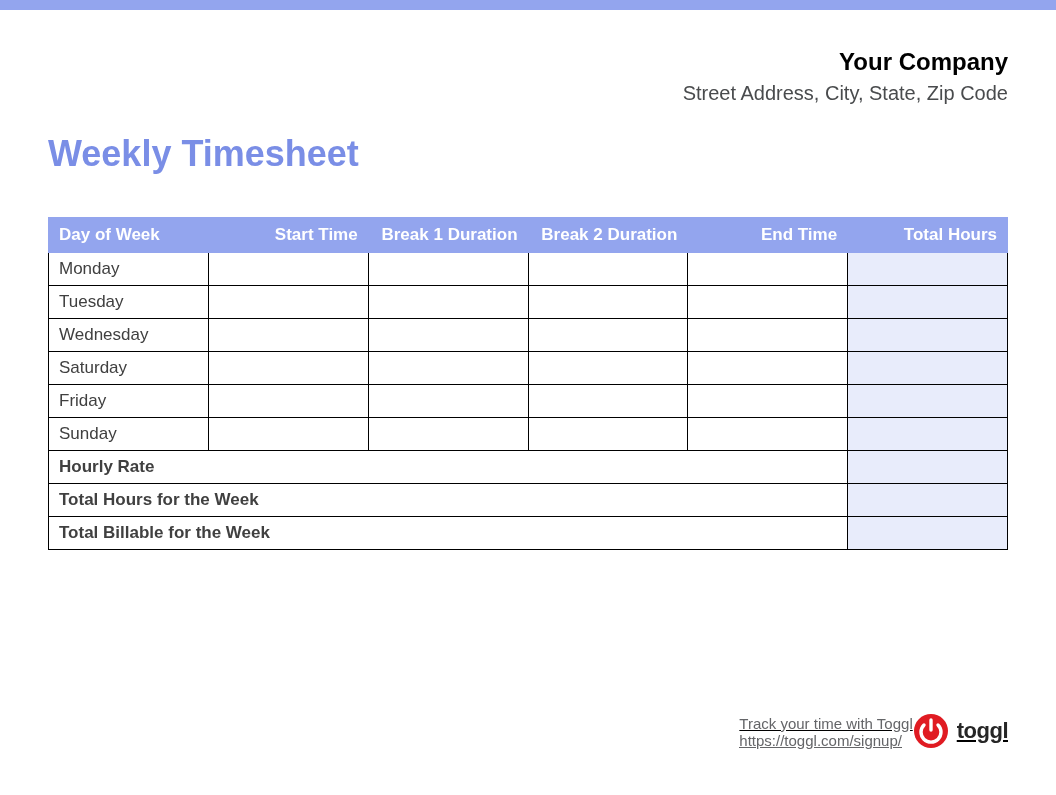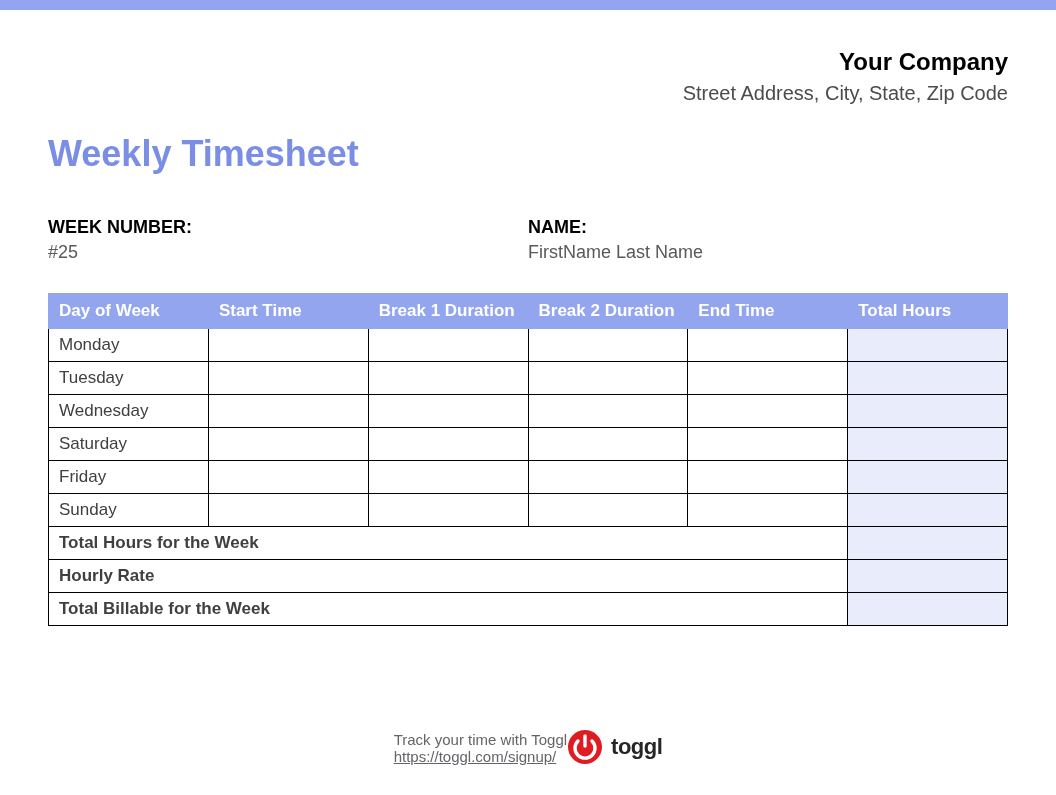--- a/index.html
+++ b/index.html
@@ -59,21 +59,21 @@
     width: 100%;
     border-collapse: collapse;
     font-size: 17px;
   }
   table.timesheet th {
     background: #93a5ee;
     color: #fff;
     font-weight: 600;
     padding: 7px 10px;
     border: 1px solid #93a5ee;
-    text-align: left;
+    text-align: right;
   }
   table.timesheet th.day-col {
     text-align: left;
     width: 160px;
   }
   table.timesheet th.start-col,
   table.timesheet th.end-col,
   table.timesheet th.total-col,
   table.timesheet th.b1-col,
   table.timesheet th.b2-col { width: 160px; }
@@ -89,24 +89,25 @@
     background: #e8ecfb;
   }
   table.timesheet td.summary-label {
     font-weight: 700;
     text-align: left;
   }
   .footer {
     position: absolute;
     left: 48px;
     right: 48px;
-    bottom: 30px;
+    bottom: 46px;
     display: flex;
     align-items: flex-end;
-    justify-content: center;
+    justify-content: flex-end;
+    text-decoration: underline;
   }
   .footer-left {
     font-size: 15px;
     color: #646568;
   }
   .footer-link {
     color: #646568;
     text-decoration: underline;
     cursor: pointer;
   }
@@ -130,30 +131,20 @@
 
 <div class="page">
 
   <div class="company-block">
     <div class="company-name">Your Company</div>
     <div class="company-addr">Street Address, City, State, Zip Code</div>
   </div>
 
   <div class="title">Weekly Timesheet</div>
 
-  <div class="meta-row">
-    <div class="meta-col">
-      <div class="meta-label">WEEK NUMBER:</div>
-      <div class="meta-value">#25</div>
-    </div>
-    <div class="meta-col">
-      <div class="meta-label">NAME:</div>
-      <div class="meta-value">FirstName Last Name</div>
-    </div>
-  </div>
 
   <table class="timesheet">
     <thead>
       <tr>
         <th class="day-col">Day of Week</th>
         <th class="start-col">Start Time</th>
         <th class="b1-col">Break 1 Duration</th>
         <th class="b2-col">Break 2 Duration</th>
         <th class="end-col">End Time</th>
         <th class="total-col">Total Hours</th>
@@ -204,25 +195,25 @@
           <td class="day-cell">Sunday</td>
           <td></td>
           <td></td>
           <td></td>
           <td></td>
           <td class="total-cell"></td>
         </tr>
       </tbody>
     <tbody>
       <tr>
+        <td class="summary-label" colspan="5">Hourly Rate</td>
+        <td class="summary-val"></td>
+      </tr>
+      <tr>
         <td class="summary-label" colspan="5">Total Hours for the Week</td>
-        <td class="summary-val"></td>
-      </tr>
-      <tr>
-        <td class="summary-label" colspan="5">Hourly Rate</td>
         <td class="summary-val"></td>
       </tr>
       <tr>
         <td class="summary-label" colspan="5">Total Billable for the Week</td>
         <td class="summary-val"></td>
       </tr>
     </tbody>
   </table>
 
 </div>

